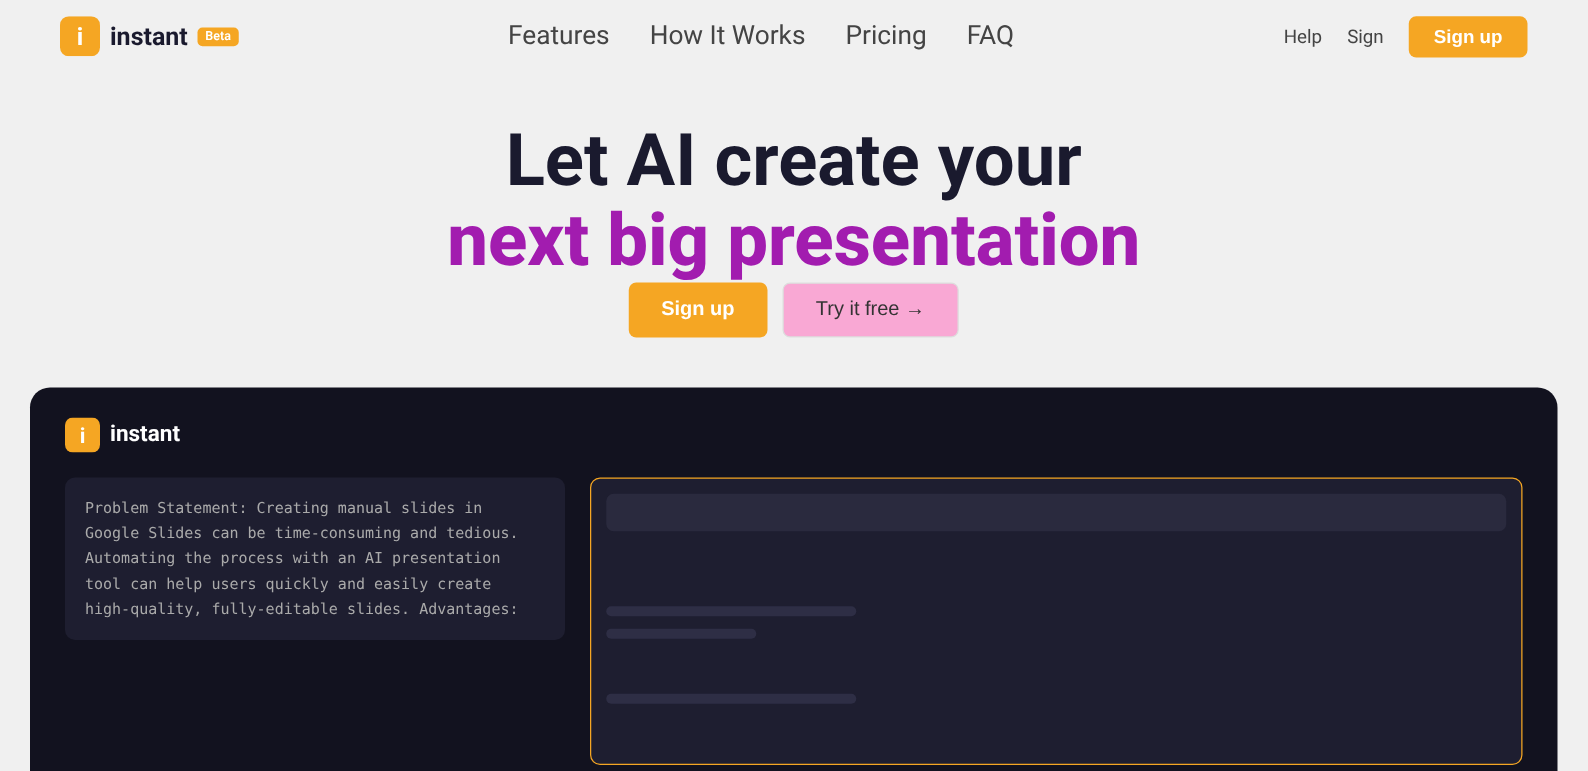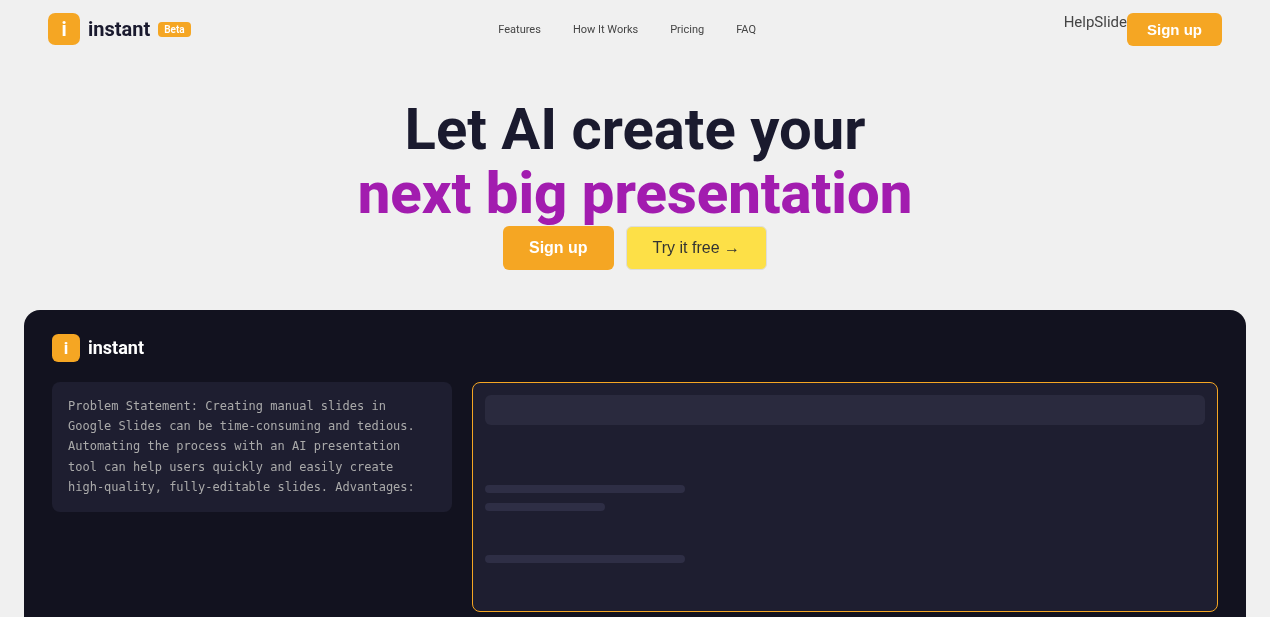--- a/index.html
+++ b/index.html
@@ -50,26 +50,28 @@
 
     .nav-center {
       display: flex;
       align-items: center;
       gap: 32px;
     }
 
     .nav-center a {
       text-decoration: none;
       color: #444;
-      font-size: 11px;
+      font-size: 21px;
       cursor: pointer;
     }
 
     .nav-right {
       display: flex;
+      align-items: center;
+      gap: 20px;
     }
 
     .nav-right a {
       text-decoration: none;
       color: #444;
       font-size: 15px;
       cursor: pointer;
     }
 
     .signup-btn-nav {
@@ -121,21 +123,21 @@
       color: white;
       border: none;
       padding: 12px 26px;
       border-radius: 6px;
       font-size: 16px;
       font-weight: 600;
       cursor: pointer;
     }
 
     .btn-try-free {
-      background-color: #fde047;
+      background-color: #f9a8d4;
       color: #333;
       border: 1px solid #ddd;
       padding: 12px 26px;
       border-radius: 6px;
       font-size: 16px;
       font-weight: 500;
       cursor: pointer;
     }
 
     
@@ -271,21 +273,21 @@
 
   <div class="nav-center">
     <a>Features</a>
     <a>How It Works</a>
     <a>Pricing</a>
     <a>FAQ</a>
   </div>
 
   <div class="nav-right">
     <a>Help</a>
-    <a>Slide</a>
+    <a>Sign</a>
     <button class="signup-btn-nav">Sign up</button>
   </div>
 </nav>
 
 <section class="hero">
   <div>
     <div class="hero-title-line1">Let AI create your</div>
     <div class="hero-title-line2">next big presentation</div>
   </div>
   <div class="hero-buttons">

